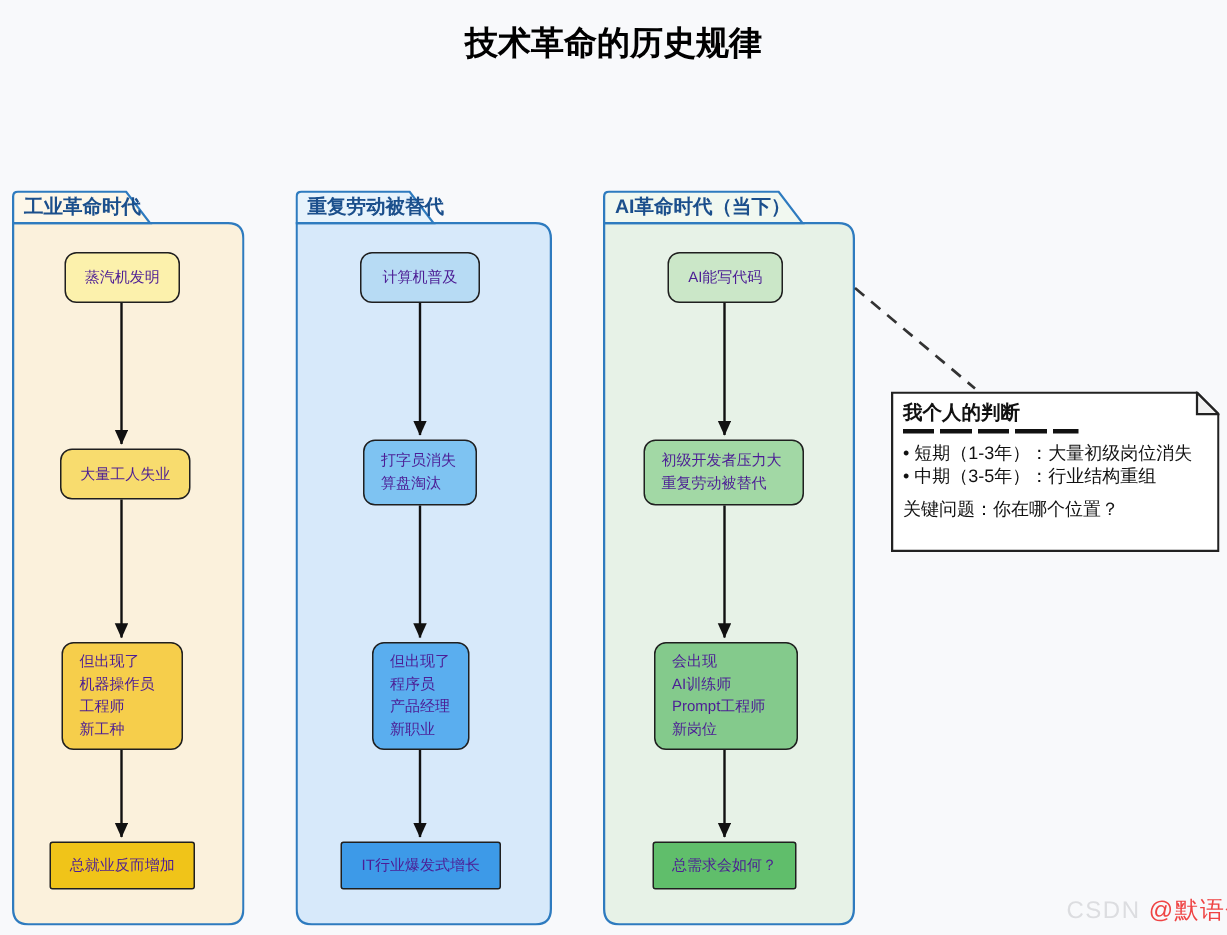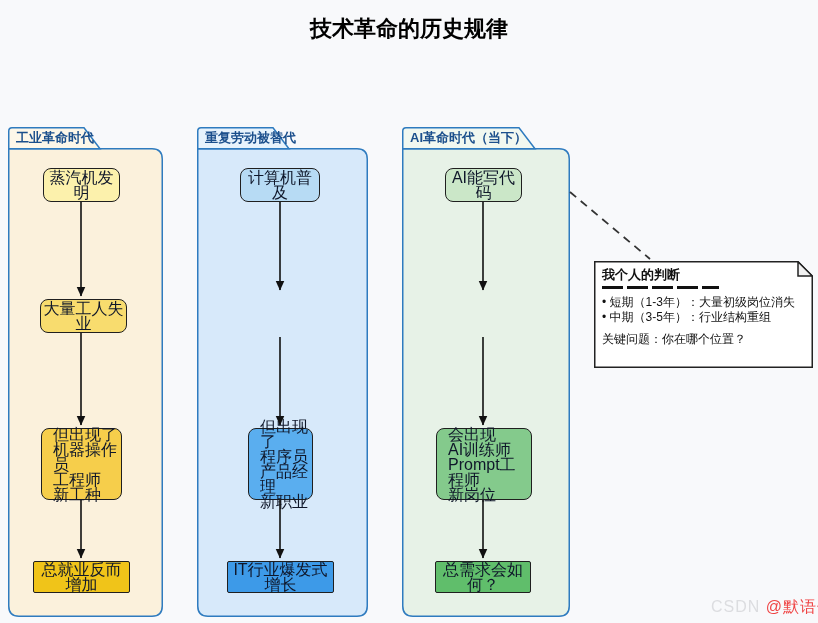--- a/index.html
+++ b/index.html
@@ -27,21 +27,21 @@
   .folder-tab-3{fill:#F1F8F0;stroke:#2E7BBF;stroke-width:1.5;}
   .tab-label{
     position:absolute;left:8px;top:0;height:21px;line-height:21px;
     font-size:13px;font-weight:bold;color:#1B4F8C;white-space:nowrap;
   }
   
   .node{
     position:absolute;box-sizing:border-box;
     border:1.6px solid #1f1f1f;border-radius:8px;
     display:flex;align-items:center;justify-content:center;
-    font-size:16px;line-height:15px;color:#0f172a;
+    font-size:10px;line-height:15px;color:#4c1d95;
     white-space:pre-line;text-align:center;
   }
   .node.left{justify-content:flex-start;padding-left:11px;text-align:left;}
   .node.r4{border-radius:2px;}
   
   .c1b1{left:43px;top:168px;width:77px;height:34px;background:#FCF1AC;}
   .c1b2{left:40px;top:299px;width:87px;height:34px;background:#F8DC6E;}
   .c1b3{left:41px;top:428px;width:81px;height:72px;background:#F6CE4B;}
   .c1b4{left:33px;top:561px;width:97px;height:32px;background:#F0C419;}
   
@@ -115,27 +115,31 @@
 
   <div class="node c1b1">蒸汽机发明</div>
   <div class="node c1b2">大量工人失业</div>
   <div class="node left c1b3">但出现了
 机器操作员
 工程师
 新工种</div>
   <div class="node r4 c1b4">总就业反而增加</div>
 
   <div class="node c2b1">计算机普及</div>
+  <div class="node left c2b2">打字员消失
+算盘淘汰</div>
   <div class="node left c2b3">但出现了
 程序员
 产品经理
 新职业</div>
   <div class="node r4 c2b4">IT行业爆发式增长</div>
 
   <div class="node c3b1">AI能写代码</div>
+  <div class="node left c3b2">初级开发者压力大
+重复劳动被替代</div>
   <div class="node left c3b3">会出现
 AI训练师
 Prompt工程师
 新岗位</div>
   <div class="node r4 c3b4">总需求会如何？</div>
 
   <svg class="overlay" width="818" height="623" viewBox="0 0 818 623">
     <defs>
       <marker id="ah" markerUnits="userSpaceOnUse" markerWidth="12" markerHeight="11" refX="9.5" refY="4.5" orient="auto">
         <path d="M0,0 L10,4.5 L0,9 Z" fill="#111"></path>

